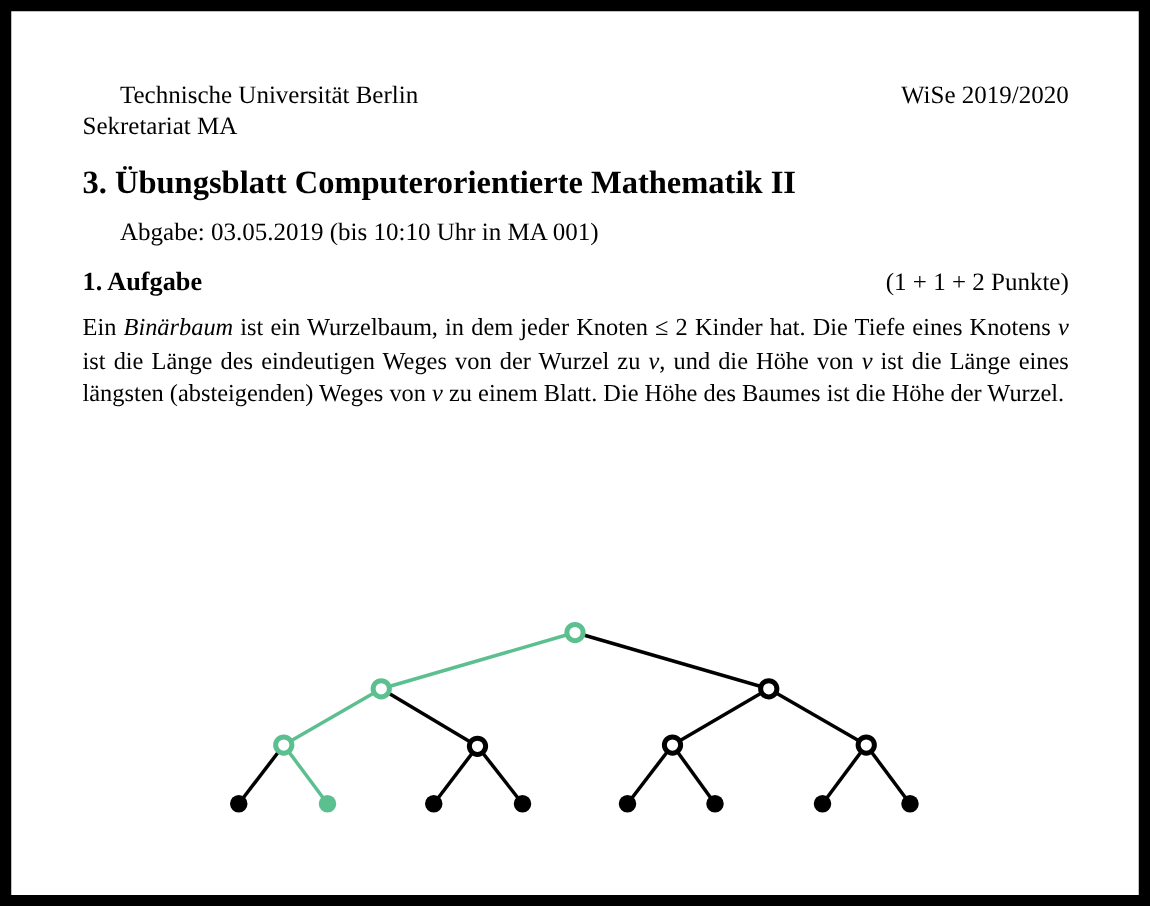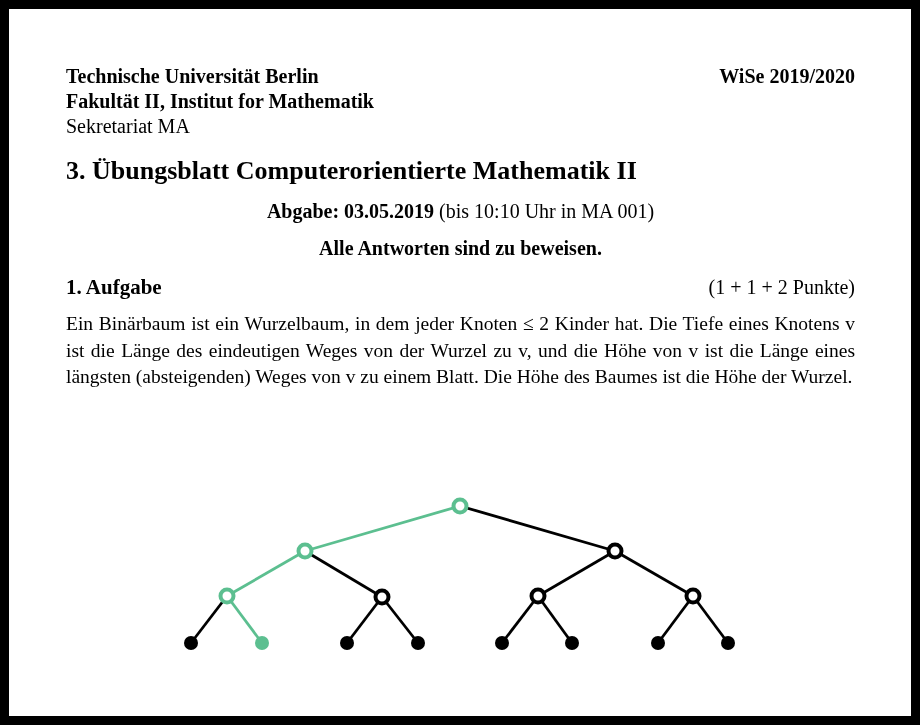--- a/index.html
+++ b/index.html
@@ -17,32 +17,31 @@
     width: 902px; height: 707px;
     background: #ffffff;
     box-sizing: border-box;
     padding: 55px 56px 0 57px;
   }
   
   .doc-header { display: flex; justify-content: space-between; align-items: flex-start; }
   .hcol { font-size: 20px; line-height: 25px; }
   .hcol.right { text-align: center; }
   .hline { white-space: nowrap; }
-  .bold { font-weight: bold; }
-  .italic { }
+  .bold { font-weight: normal; margin-left: 30px; }
+  .italic { font-style: italic; }
   
   .doc-title {
     margin-top: 16px;
     font-size: 26px;
     line-height: 32px;
     font-weight: bold;
   }
   .deadline-line {
     margin-top: 12px;
-    text-align: center;
     font-size: 20px;
     line-height: 25px;
   }
   .notice-line {
     margin-top: 12px;
     text-align: center;
     font-size: 20px;
     line-height: 25px;
     font-weight: bold;
   }
@@ -72,33 +71,31 @@
   }
 </style>
 </head>
 <body>
 
 <div class="page">
 
   <div class="doc-header">
     <div class="hcol left">
         <div class="hline bold">Technische Universität Berlin</div>
-        <div class="hline bold">Fakultät II, Institut for Mathematik</div>
         <div class="hline">Sekretariat MA</div>
       </div>
     <div class="hcol right">
         <div class="hline bold">WiSe 2019/2020</div>
       </div>
   </div>
 
   <div class="doc-title">3. Übungsblatt Computerorientierte Mathematik II</div>
 
   <div class="deadline-line"><span class="bold">Abgabe: 03.05.2019</span><span> (bis 10:10 Uhr in MA 001)</span></div>
 
-  <div class="notice-line">Alle Antworten sind zu beweisen.</div>
 
   <div class="exercise-row">
     <span class="exercise-label">1. Aufgabe</span>
     <span class="exercise-points">(1 + 1 + 2 Punkte)</span>
   </div>
 
   <div class="body-paragraph"><span>Ein </span><span class="italic">Binärbaum</span><span> ist ein Wurzelbaum, in dem jeder Knoten ≤ 2 Kinder hat. Die Tiefe eines Knotens </span><span class="italic">v</span><span> ist die Länge des eindeutigen Weges von der Wurzel zu </span><span class="italic">v</span><span>, und die Höhe von </span><span class="italic">v</span><span> ist die Länge eines längsten (absteigenden) Weges von </span><span class="italic">v</span><span> zu einem Blatt. Die Höhe des Baumes ist die Höhe der Wurzel.</span></div>
 
 </div>
 

